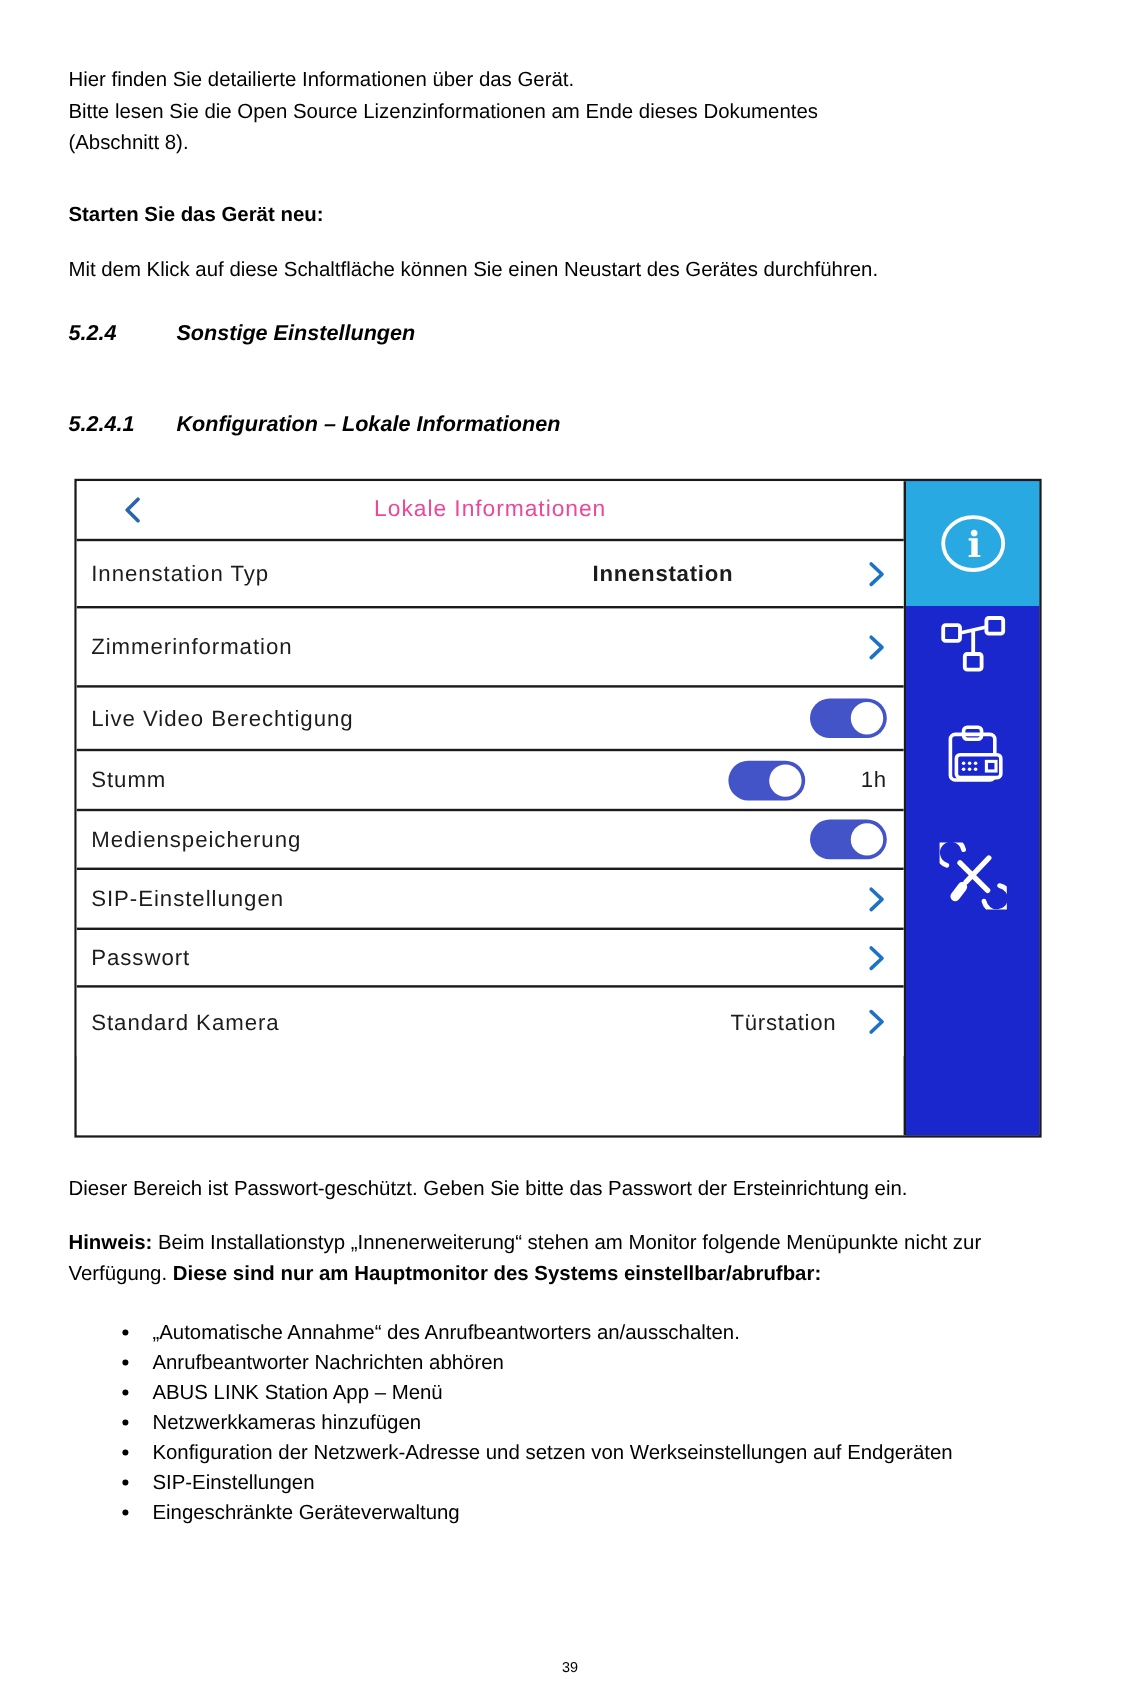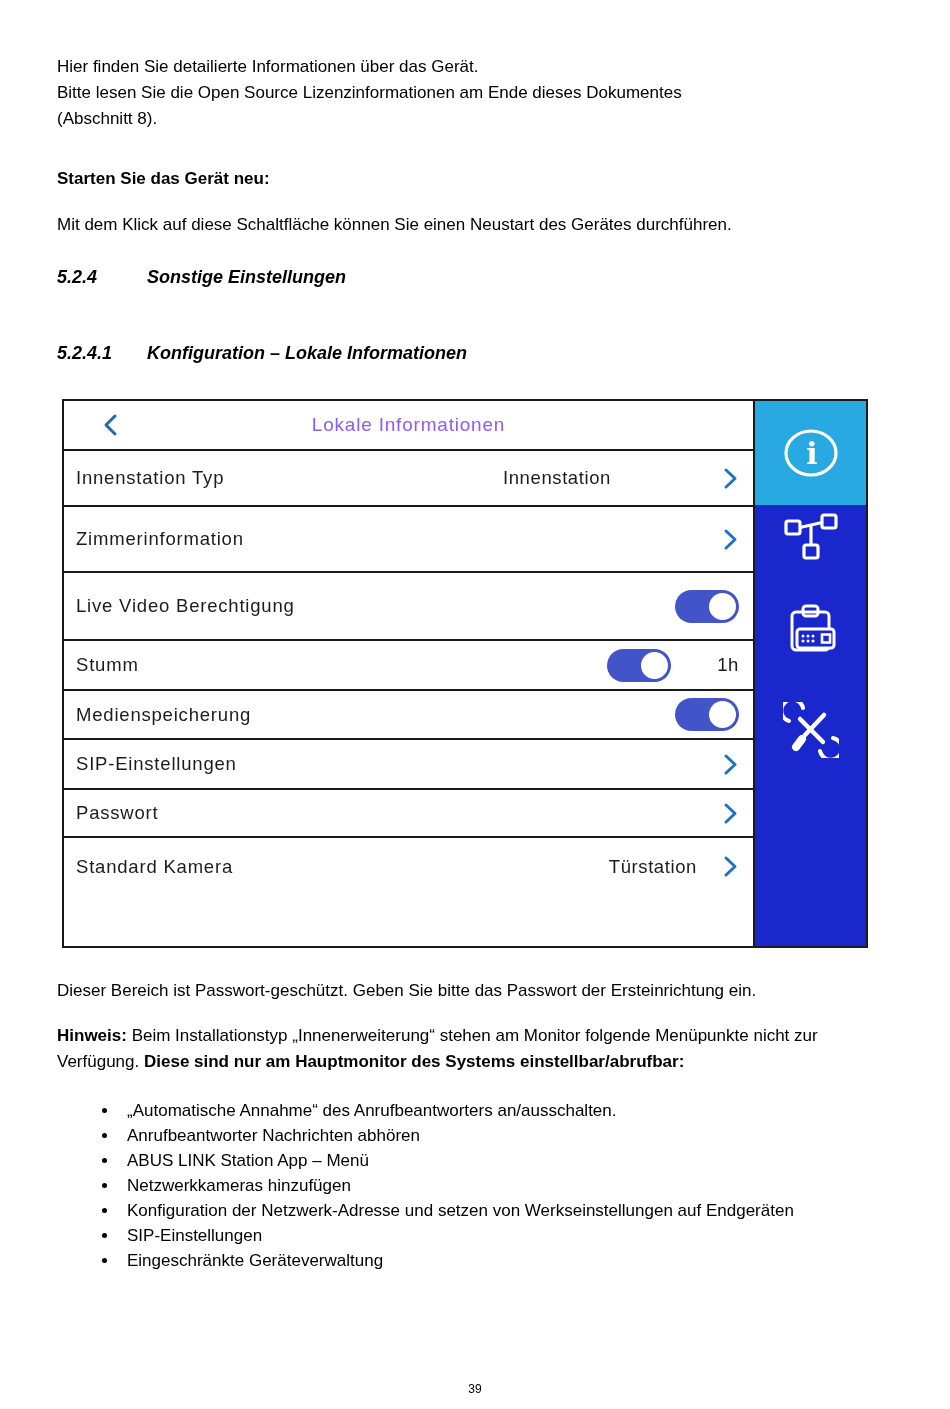--- a/index.html
+++ b/index.html
@@ -28,35 +28,35 @@
     border:2px solid #1a1a1a;
     display:flex; background:#fff;
     font-family:"Liberation Sans", sans-serif;
   }
   .panel { flex:1 1 auto; border-right:2px solid #1a1a1a; display:flex; flex-direction:column; background:#fff; }
   .hdr {
     height:50px; flex:none; position:relative;
     display:flex; align-items:center; justify-content:center;
     border-bottom:2px solid #1a1a1a;
   }
-  .hdr-title { font-size:19px; letter-spacing:0.8px; color:#8b5cf6; }
+  .hdr-title { font-size:19px; letter-spacing:0.8px; color:#ec4899; }
   .back-btn { position:absolute; left:38px; top:0; height:100%; display:flex; align-items:center; cursor:pointer; }
 
   .row {
     display:flex; align-items:center;
     padding:0 14px 0 12px; flex:none;
     border-top:2px solid #1a1a1a; background:#fff;
   }
   .row.first { border-top:none; }
   .lbl { font-size:18.5px; letter-spacing:0.8px; color:#1c1c1e; flex:1 1 auto; }
   .val { font-size:18.5px; letter-spacing:0.6px; color:#1c1c1e; }
-  .r1 { height:54px; } .r2 { height:66px;justify-content:center; } .r3 { height:68px; }
+  .r1 { height:54px; } .r2 { height:66px;justify-content:center; } .r3 { height:53px; }
   .r4 { height:48px; } .r5 { height:50px; } .r6 { height:49px; }
   .r7 { height:50px; } .r8 { height:48px; } .r9 { height:59px; }
-  .val-center { margin-right:112px; }
+  .val-center { margin-right:112px;font-weight:bold; }
   .val-cam { margin-right:26px; }
   .val-after { width:40px; margin-left:28px; text-align:right; }
   .chev { flex:none; display:block; }
 
   .tgl {
     position:relative; flex:none;
     width:64px; height:33px; border-radius:17px;
     background:#4353c8; cursor:pointer;
   }
   .tgl::after {

